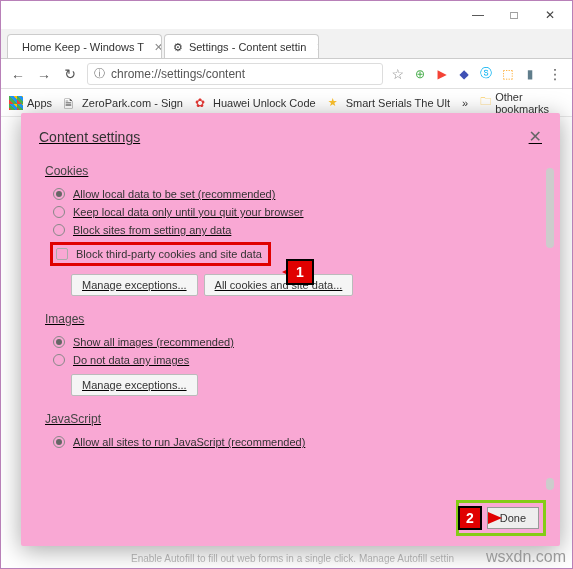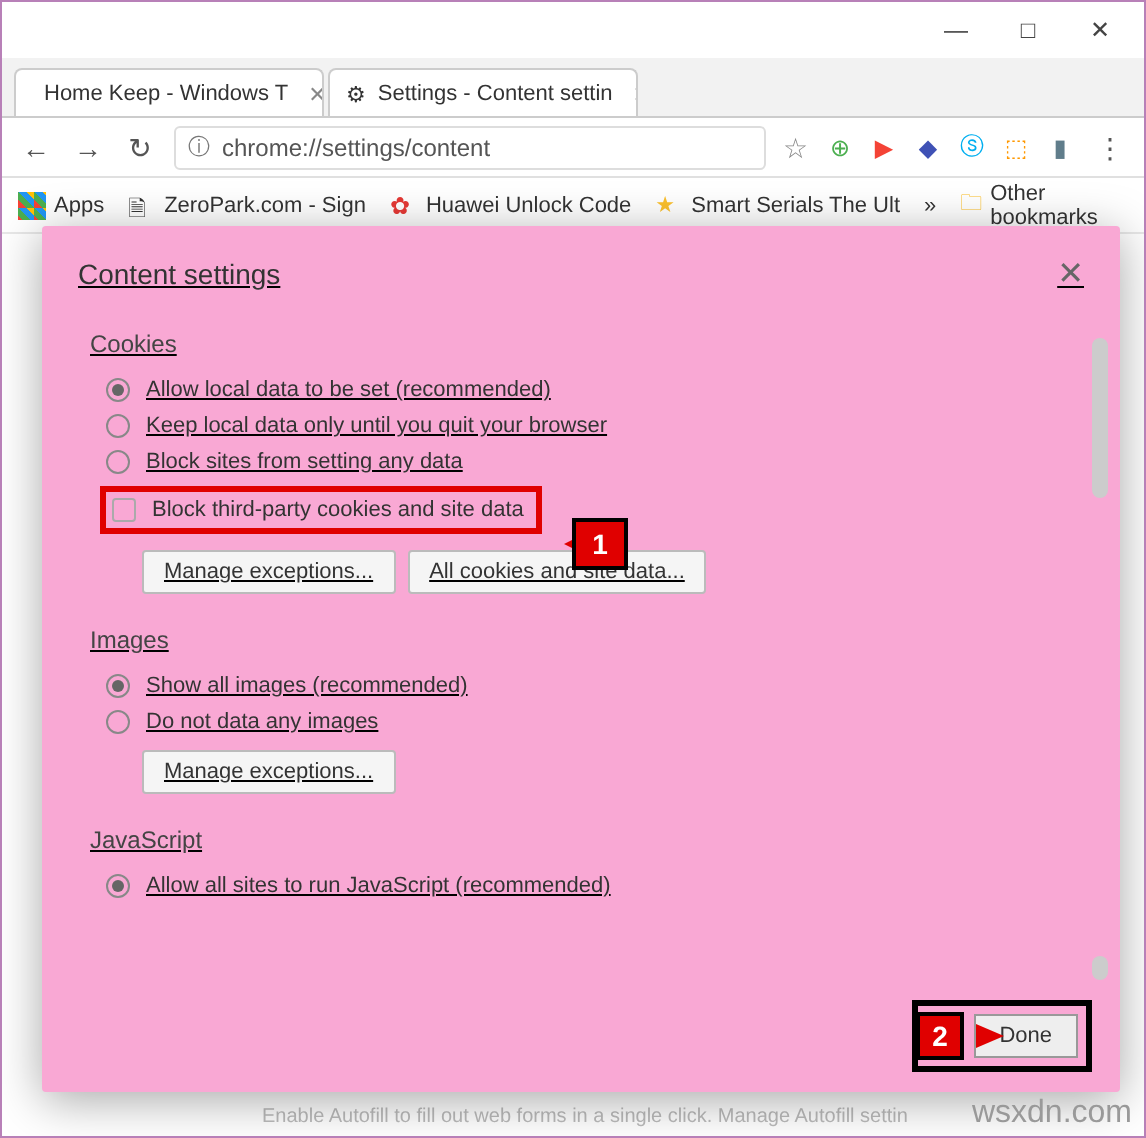--- a/index.html
+++ b/index.html
@@ -36,21 +36,21 @@
 .radio.sel::after { content: ""; width: 6px; height: 6px; background: #666; border-radius: 50%; }
 .chk { width: 12px; height: 12px; border: 1px solid #aaa; border-radius: 2px; display: inline-block; }
 .btnrow { display: flex; gap: 6px; margin: 8px 0 0 8px; padding-left: 18px; }
 .btn { border: 1px solid #bbb; background: #f5f5f5; padding: 4px 10px; font-size: 11px; color: #333; border-radius: 2px; }
 .hl1 { border: 3px solid #e00000; padding: 3px 6px 3px 3px; display: inline-flex; align-items: center; margin-left: 5px; }
 .callout { position: absolute; background: #e00000; color: #fff; font-size: 14px; font-weight: bold; display: flex; align-items: center; justify-content: center; border: 2px solid #000; }
 .co1 { width: 28px; height: 26px; }
 .co1wrap { position: absolute; left: 285px; top: 264px; display:flex; align-items:center; }
 .arrow1 { width: 0; height: 0; border-top: 7px solid transparent; border-bottom: 7px solid transparent; border-right: 14px solid #e00000; margin-left:-4px;}
 .dlgfoot { position: absolute; right: 14px; bottom: 10px; }
-.donewrap { border: 3px solid #000000; padding: 4px 4px 4px 28px; display: flex; align-items: flex-end; gap: 6px; }
+.donewrap { border: 3px solid #84cc16; padding: 4px 4px 4px 28px; display: flex; align-items: flex-end; gap: 6px; }
 .co2 { position: absolute; right: 78px; bottom: 16px; width: 24px; height: 24px; background:#e00000; color:#fff; font-weight:bold; font-size:14px; display:flex; align-items:center; justify-content:center; border: 2px solid #000;}
 .arrow2 { position: absolute; right: 58px; bottom: 22px; width: 0; height: 0; border-top: 6px solid transparent; border-bottom: 6px solid transparent; border-left: 14px solid #e00000; }
 .donebtn { border: 1px solid #999; background: #eee; padding: 4px 12px; font-size: 11px; color: #333; }
 .watermark { position: absolute; right: 6px; bottom: 2px; font-size: 16px; color: #999; }
 .grayed { position: absolute; bottom: 4px; left: 130px; color: #bbb; font-size: 10px; white-space: nowrap; }
 .appsico { width:14px; height:14px; background-image: linear-gradient(45deg,#f44336 25%,#4caf50 25%,#4caf50 50%,#2196f3 50%,#2196f3 75%,#ffc107 75%); background-size: 8px 8px; }
 .huawei { width:14px; height:14px; color:#e53935; font-size:12px;}
 .fav { color:#888; font-size:14px;}
 .msico{ width:14px;height:14px;}
 </style>

